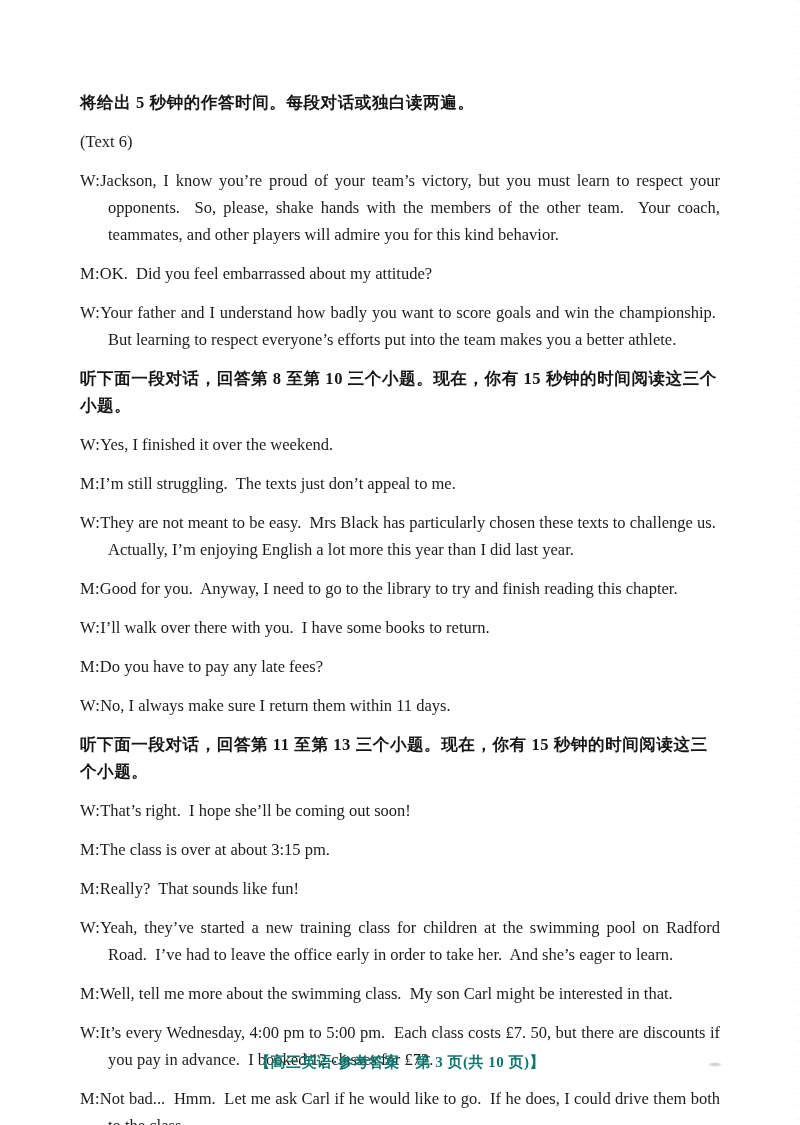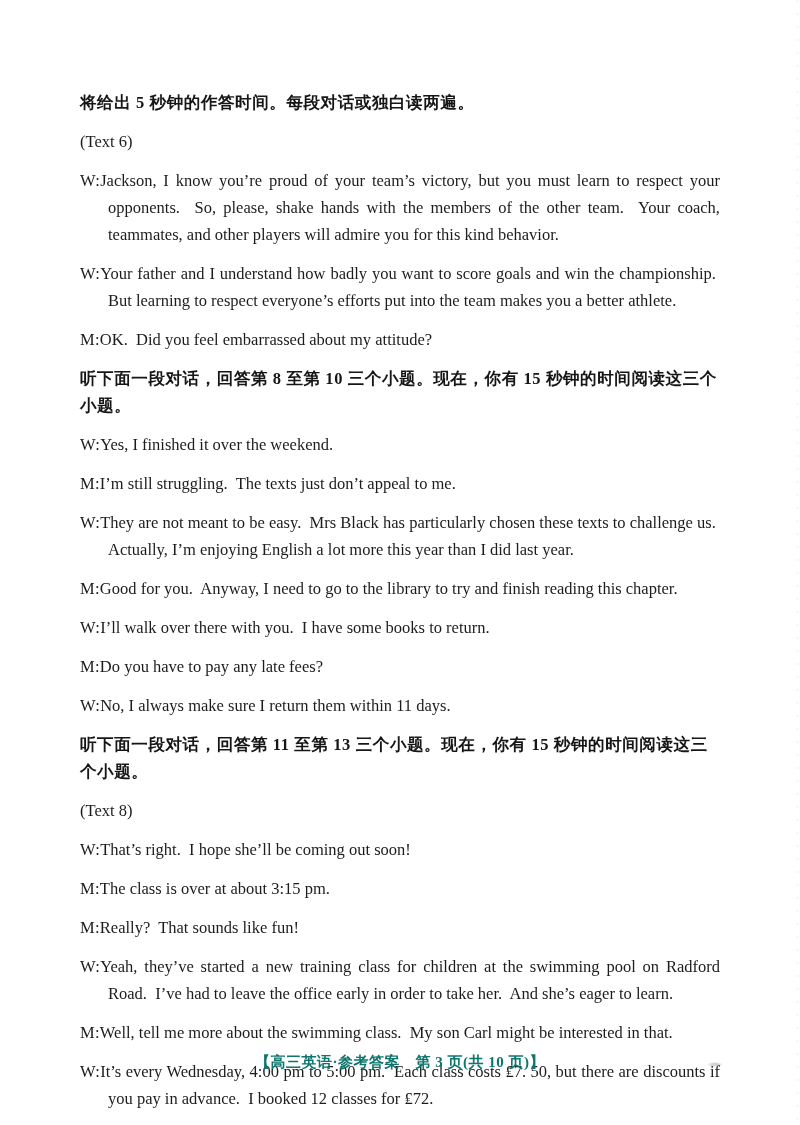--- a/index.html
+++ b/index.html
@@ -76,37 +76,36 @@
 </head>
 <body>
 
 <div class="page">
 
   <p class="cn">将给出 5 秒钟的作答时间。每段对话或独白读两遍。</p>
 
   <p class="lbl"><span>(</span><span class="it">Text</span><span> 6)</span></p>
 
   <p class="dlg"><span class="spk">W:</span><span>Jackson, I know you’re proud of your team’s victory, but you must learn to respect your opponents.&nbsp; So, please, shake hands with the members of the other team.&nbsp; Your coach, teammates, and other players will admire you for this kind behavior.</span></p>
+  <p class="dlg"><span class="spk">M:</span><span>OK.&nbsp; Did you feel embarrassed about my attitude?</span></p>
   <p class="dlg"><span class="spk">W:</span><span>Your father and I understand how badly you want to score goals and win the championship.&nbsp; But learning to respect everyone’s efforts put into the team makes you a better athlete.</span></p>
-  <p class="dlg"><span class="spk">M:</span><span>OK.&nbsp; Did you feel embarrassed about my attitude?</span></p>
 
   <p class="cn">听下面一段对话，回答第 8 至第 10 三个小题。现在，你有 15 秒钟的时间阅读这三个小题。</p>
 
 
   <p class="dlg"><span class="spk">W:</span><span>Yes, I finished it over the weekend.</span></p>
   <p class="dlg"><span class="spk">M:</span><span>I’m still struggling.&nbsp; The texts just don’t appeal to me.</span></p>
   <p class="dlg"><span class="spk">W:</span><span>They are not meant to be easy.&nbsp; Mrs Black has particularly chosen these texts to challenge us.&nbsp; Actually, I’m enjoying English a lot more this year than I did last year.</span></p>
   <p class="dlg"><span class="spk">M:</span><span>Good for you.&nbsp; Anyway, I need to go to the library to try and finish reading this chapter.</span></p>
   <p class="dlg"><span class="spk">W:</span><span>I’ll walk over there with you.&nbsp; I have some books to return.</span></p>
   <p class="dlg"><span class="spk">M:</span><span>Do you have to pay any late fees?</span></p>
   <p class="dlg"><span class="spk">W:</span><span>No, I always make sure I return them within 11 days.</span></p>
 
   <p class="cn">听下面一段对话，回答第 11 至第 13 三个小题。现在，你有 15 秒钟的时间阅读这三个小题。</p>
 
-  <p class="lbl"><span>(</span><span class="it">Text</span><span> 8)</span></p>
 
   <p class="dlg"><span class="spk">W:</span><span>That’s right.&nbsp; I hope she’ll be coming out soon!</span></p>
   <p class="dlg"><span class="spk">M:</span><span>The class is over at about 3:15 pm.</span></p>
   <p class="dlg"><span class="spk">M:</span><span>Really?&nbsp; That sounds like fun!</span></p>
   <p class="dlg"><span class="spk">W:</span><span>Yeah, they’ve started a new training class for children at the swimming pool on Radford Road.&nbsp; I’ve had to leave the office early in order to take her.&nbsp; And she’s eager to learn.</span></p>
   <p class="dlg"><span class="spk">M:</span><span>Well, tell me more about the swimming class.&nbsp; My son Carl might be interested in that.</span></p>
   <p class="dlg"><span class="spk">W:</span><span>It’s every Wednesday, 4:00 pm to 5:00 pm.&nbsp; Each class costs ₤7. 50, but there are discounts if you pay in advance.&nbsp; I booked 12 classes for ₤72.</span></p>
   <p class="dlg"><span class="spk">M:</span><span>Not bad...&nbsp; Hmm.&nbsp; Let me ask Carl if he would like to go.&nbsp; If he does, I could drive them both to the class.</span></p>
   <p class="dlg"><span class="spk">W:</span><span>Really?&nbsp; That would be amazing!</span></p>
 

